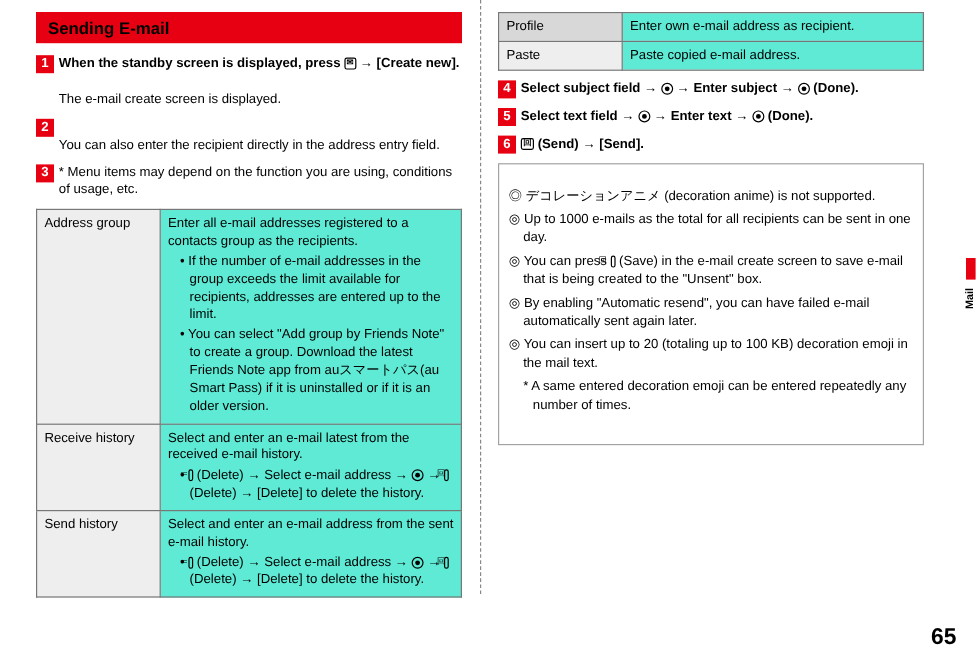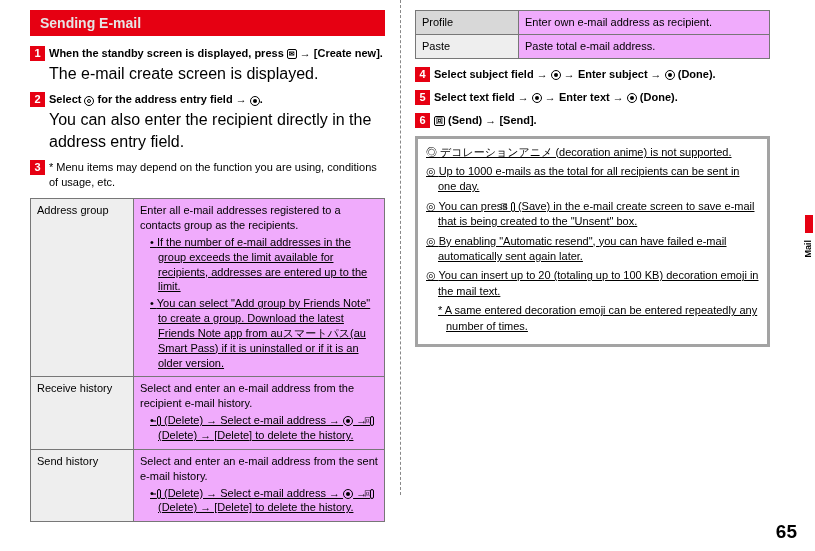--- a/index.html
+++ b/index.html
@@ -28,21 +28,21 @@
   .col-right { padding-left: 15px; }
   .divider {
     position: absolute;
     left: 400px;
     top: 0;
     bottom: 15px;
     border-left: 1px dashed #888;
   }
   h2.header {
     background: #e60012;
-    color: #e5e5e5;
+    color: #000000;
     font-size: 14px;
     font-weight: bold;
     padding: 5px 10px;
     margin: 0 0 10px 0;
   }
   .num {
     display: inline-block;
     width: 15px;
     height: 15px;
     line-height: 15px;
@@ -57,21 +57,21 @@
   }
   .step {
     display: flex;
     margin-bottom: 8px;
     line-height: 1.35;
   }
   .step-body {
     flex: 1;
   }
   .step-body strong { font-weight: bold; }
-  .step-body .note { font-weight: normal; font-size: 16px; margin-top: 2px; }
+  .step-body .note { font-weight: normal; font-size: 11px; margin-top: 15px; }
   table.info {
     border-collapse: collapse;
     width: 100%;
     font-size: 11px;
     margin-bottom: 8px;
   }
   table.info td {
     border: none;
     padding: 4px 6px;
     vertical-align: top;
@@ -79,29 +79,28 @@
   }
   table.info tr:nth-child(odd) td.left,
   table.info tr.shade td.left { background: #d8d8d8; }
   table.info tr:nth-child(even) td.left,
   table.info tr.light td.left { background: #eee; }
   table.info td.left {
     width: 90px;
     background: #ddd;
   }
   table.info td.right {
-    background: #f0abfc;
+    background: #5eead4;
   }
   table.info.bordered td { border: 1px solid #777; }
   .notes-box {
-    border: 3px solid #a3a3a3;
-    padding: 6px 8px;
+    border: 1px solid #a3a3a3;
+    padding: 20px 8px;
     line-height: 1.4;
     margin-top: 8px;
-    text-decoration: underline;
   }
   .notes-box p {
     margin: 0 0 4px 0;
     text-indent: -12px;
     padding-left: 12px;
   }
   .icon-sq {
     display: inline-block;
     border: 1px solid #000;
     font-size: 7px;
@@ -159,21 +158,20 @@
     position: absolute;
     right: 18px;
     bottom: 8px;
     font-size: 19px;
     font-weight: bold;
   }
   ul.inner-list {
     margin: 2px 0;
     padding-left: 10px;
     list-style: none;
-    text-decoration: underline;
   }
   ul.inner-list li::before { content: "• "; }
   ul.inner-list li { text-indent: -8px; padding-left: 8px; margin-bottom: 2px; }
 </style>
 </head>
 <body>
 
 <div class="page">
 
   <div class="col col-left">
@@ -183,21 +181,20 @@
       <span class="num">1</span>
       <div class="step-body">
         <strong>When the standby screen is displayed, press <span class="icon-sq">✉</span> → [Create new].</strong>
         <div class="note">The e-mail create screen is displayed.</div>
       </div>
     </div>
 
     <div class="step">
       <span class="num">2</span>
       <div class="step-body">
-        <strong>Select <span class="icon-cog"></span> for the address entry field → <span class="icon-circ"></span>.</strong>
         <div class="note">You can also enter the recipient directly in the address entry field.</div>
       </div>
     </div>
 
     <div class="step">
       <span class="num">3</span>
       <div class="step-body">
         <span>* Menu items may depend on the function you are using, conditions of usage, etc.</span>
       </div>
     </div>
@@ -210,21 +207,21 @@
           <span>Enter all e-mail addresses registered to a contacts group as the recipients.</span>
           <ul class="inner-list">
             <li>If the number of e-mail addresses in the group exceeds the limit available for recipients, addresses are entered up to the limit.</li>
             <li>You can select "Add group by Friends Note" to create a group. Download the latest Friends Note app from auスマートパス(au Smart Pass) if it is uninstalled or if it is an older version.</li>
           </ul>
         </td>
       </tr>
       <tr class="shade">
         <td class="left">Receive history</td>
         <td class="right">
-          <span>Select and enter an e-mail address from the recipient e-mail history.</span>
+          <span>Select and enter an e-mail latest from the received e-mail history.</span>
           <ul class="inner-list">
             <li><span class="icon-sq">═</span> (Delete) → Select e-mail address → <span class="icon-circ"></span> → <span class="icon-sq">回</span> (Delete) → [Delete] to delete the history.</li>
           </ul>
         </td>
       </tr>
       <tr class="light">
         <td class="left">Send history</td>
         <td class="right">
           <span>Select and enter an e-mail address from the sent e-mail history.</span>
           <ul class="inner-list">
@@ -240,21 +237,21 @@
 
   <div class="col col-right">
     <table class="info bordered">
       <tbody>
           <tr class="shade">
         <td class="left">Profile</td>
         <td class="right">Enter own e-mail address as recipient.</td>
       </tr>
       <tr class="light">
         <td class="left">Paste</td>
-        <td class="right">Paste total e-mail address.</td>
+        <td class="right">Paste copied e-mail address.</td>
       </tr>
     </tbody>
       </table>
 
     <div class="step">
       <span class="num">4</span>
       <div class="step-body">
         <strong>Select subject field → <span class="icon-circ"></span> → Enter subject → <span class="icon-circ"></span> (Done).</strong>
       </div>
     </div>

